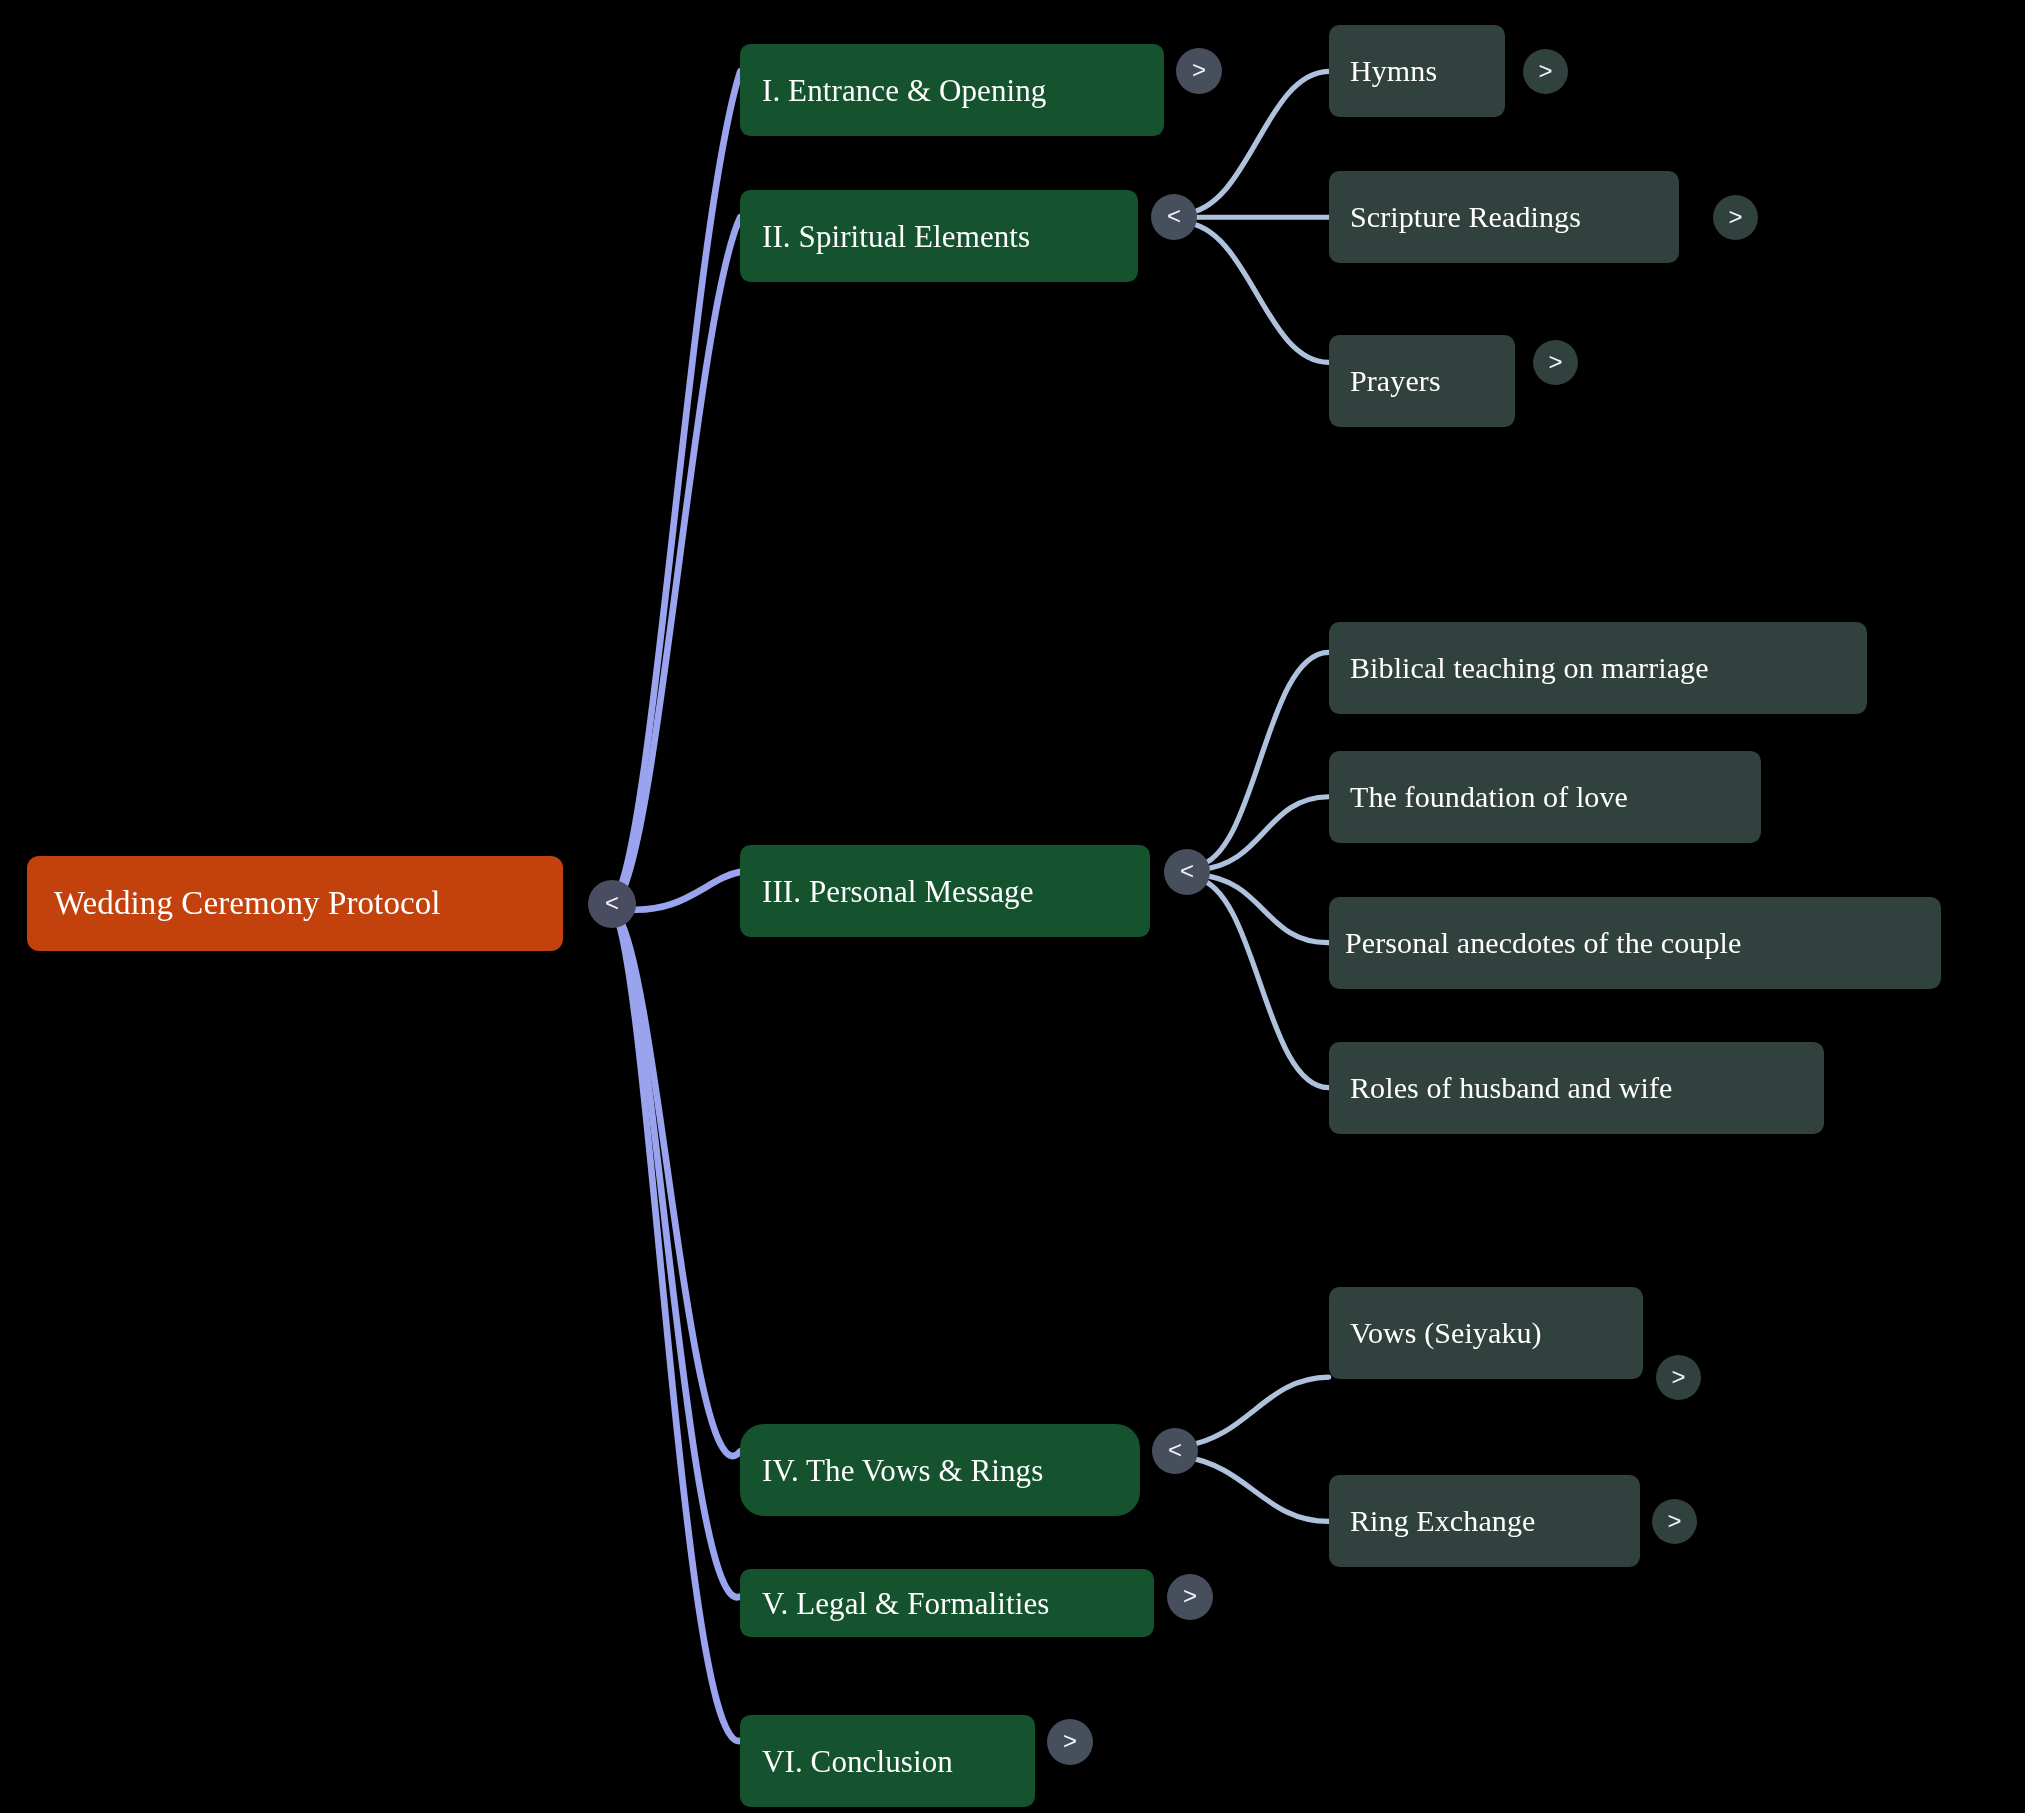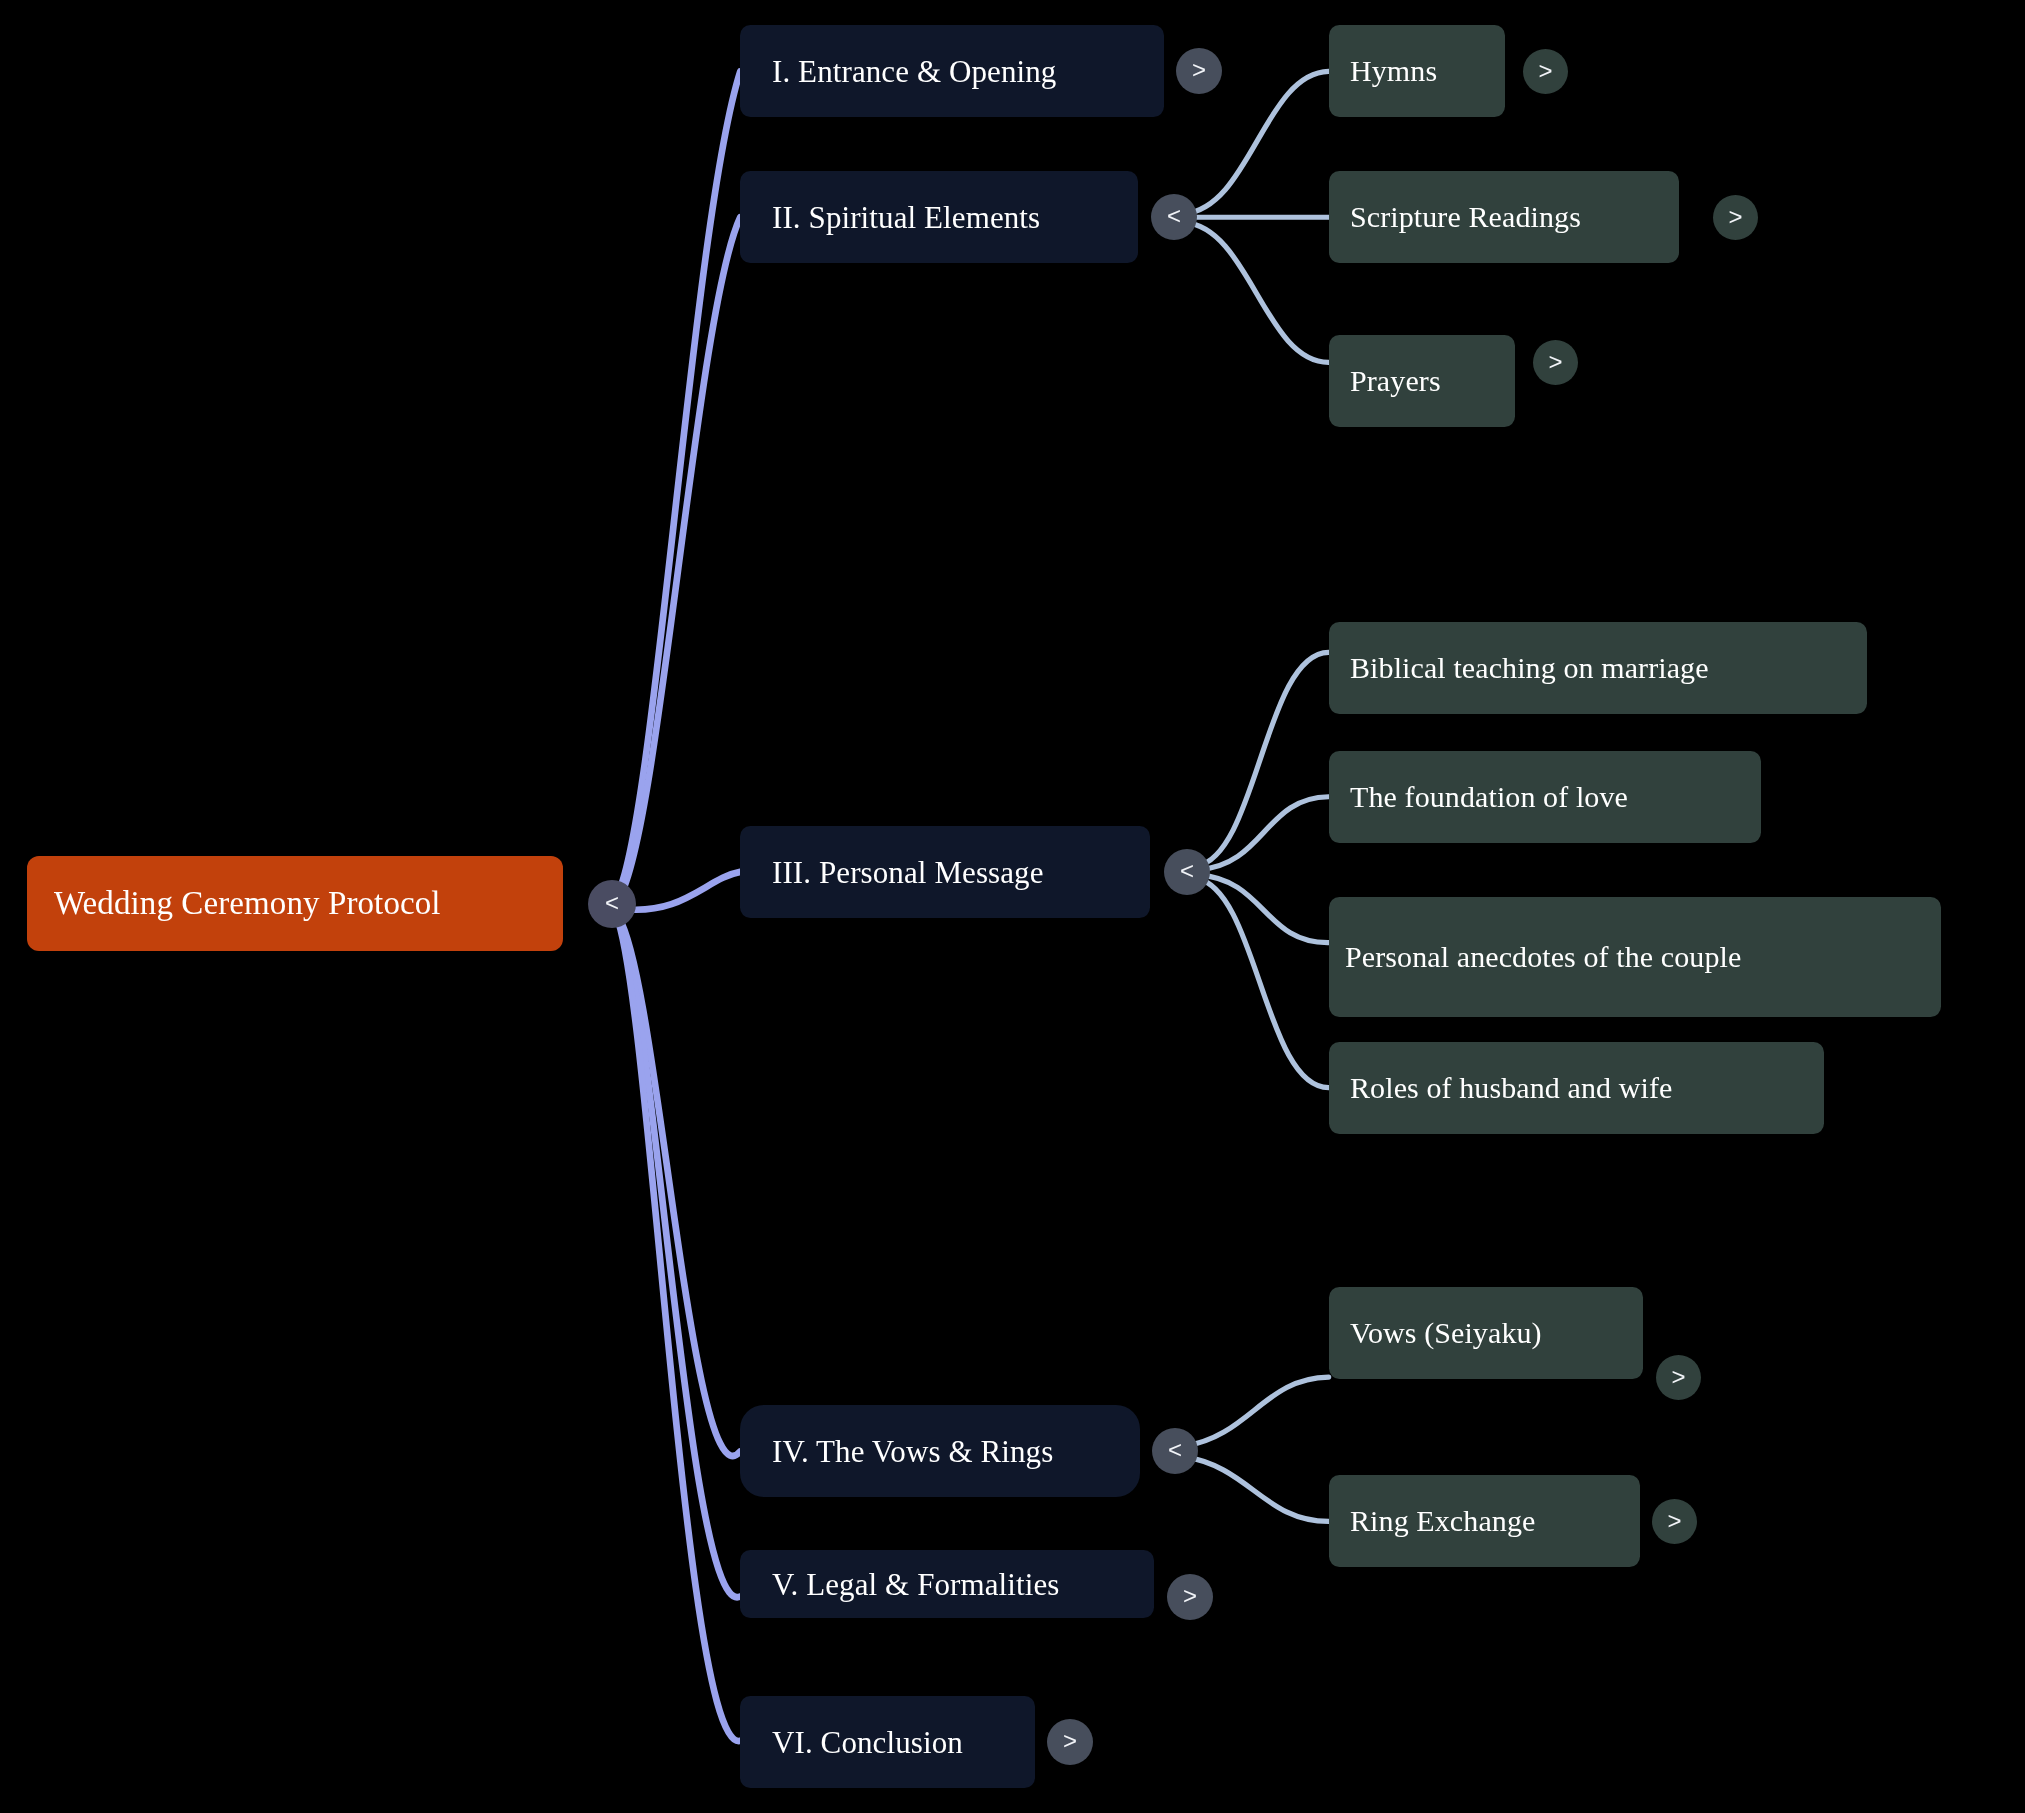--- a/index.html
+++ b/index.html
@@ -42,23 +42,24 @@
   }
   
   .node.root {
     background: #c2410c;
     border-radius: 12px;
     padding-left: 27px;
     font-size: 33px;
   }
   
   .node.lvl1 {
-    background: #0f172a;
-    padding-left: 32px;
+    background: #14532d;
+    padding-left: 22px;
     font-size: 31px;
+    margin-top: 19px;
   }
   
   .node.lvl2 {
     background: #31413d;
     padding-left: 21px;
     font-size: 30px;
   }
   
   .toggle {
     position: absolute;
@@ -165,21 +166,21 @@
   </div>
 
   <div class="node lvl2" style="left:1329px; top:606px; width:538px; height:92px;margin-top:16px;">
     <span class="node-label">Biblical teaching on marriage</span>
   </div>
 
   <div class="node lvl2" style="left:1329px; top:751px; width:432px; height:92px;">
     <span class="node-label">The foundation of love</span>
   </div>
 
-  <div class="node lvl2" style="left:1329px; top:897px; width:612px; height:120px;padding-left:16px;">
+  <div class="node lvl2" style="left:1329px; top:897px; width:612px; height:92px;padding-left:16px;">
     <span class="node-label">Personal anecdotes of the couple</span>
   </div>
 
   <div class="node lvl2" style="left:1329px; top:1042px; width:495px; height:92px;">
     <span class="node-label">Roles of husband and wife</span>
   </div>
 
   <div class="node lvl1" style="left:740px; top:1405px; width:400px; height:92px;border-radius:24px;">
     <span class="node-label">IV. The Vows &amp; Rings</span>
   </div>

